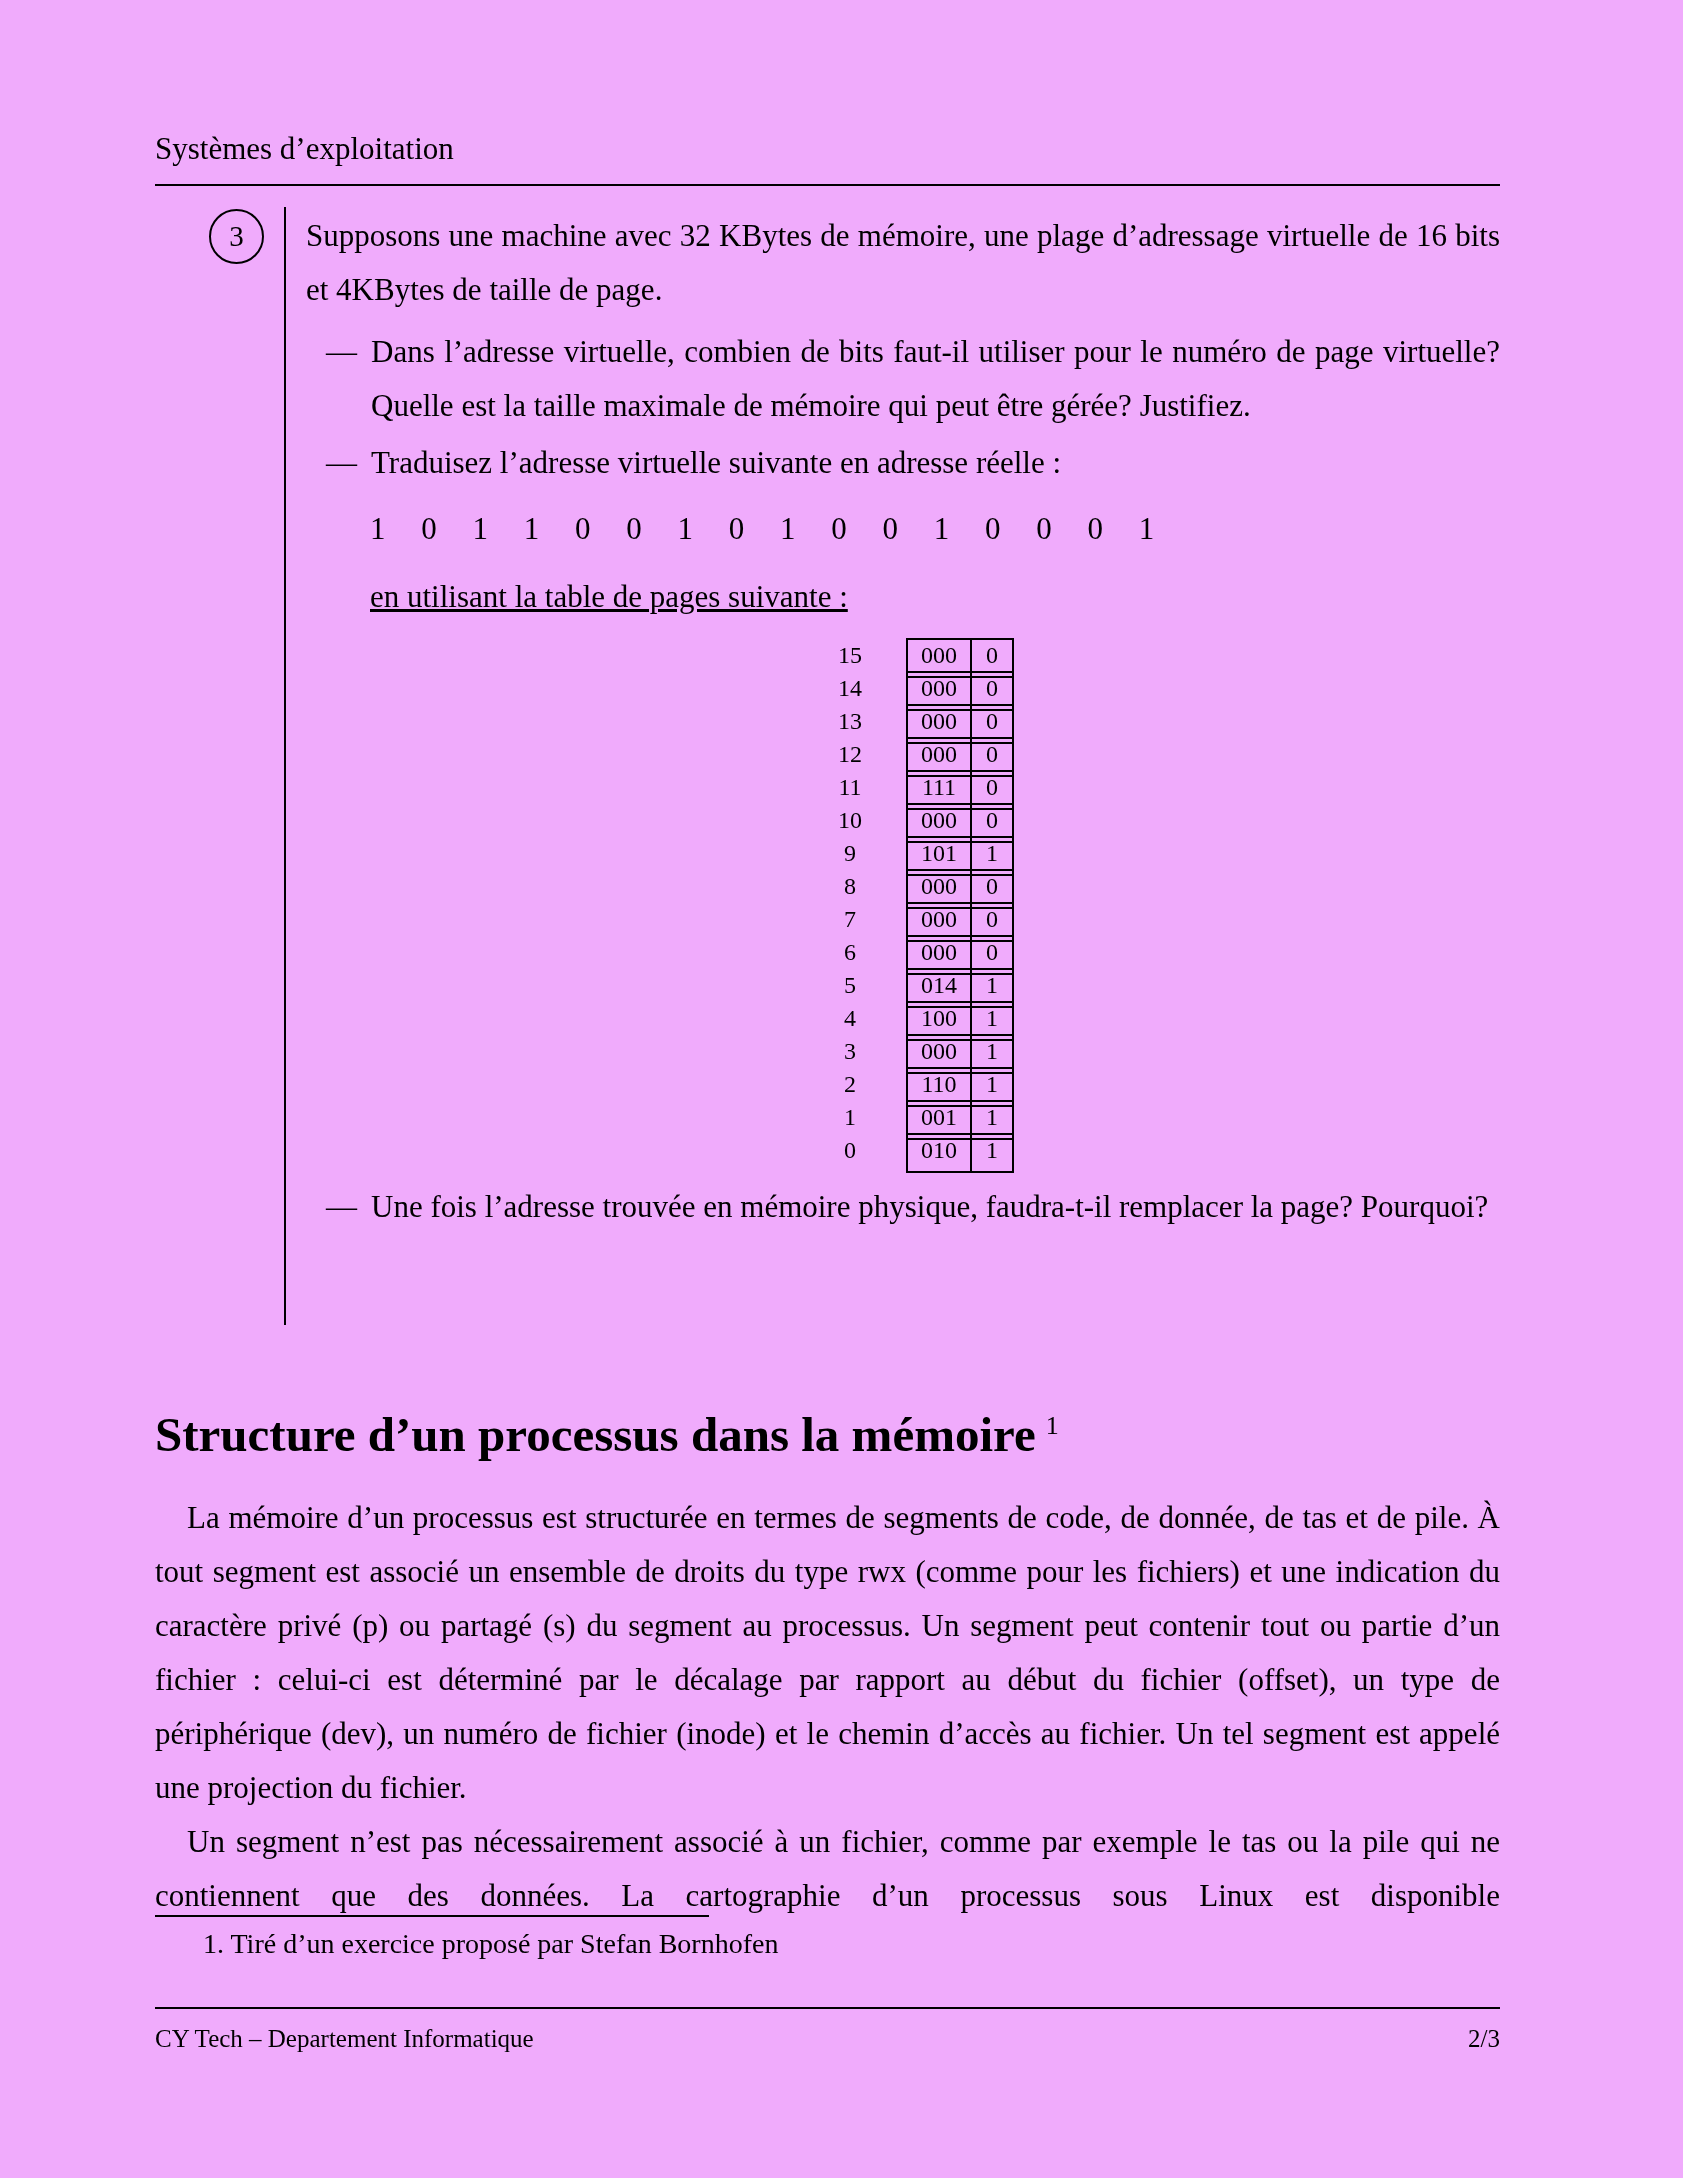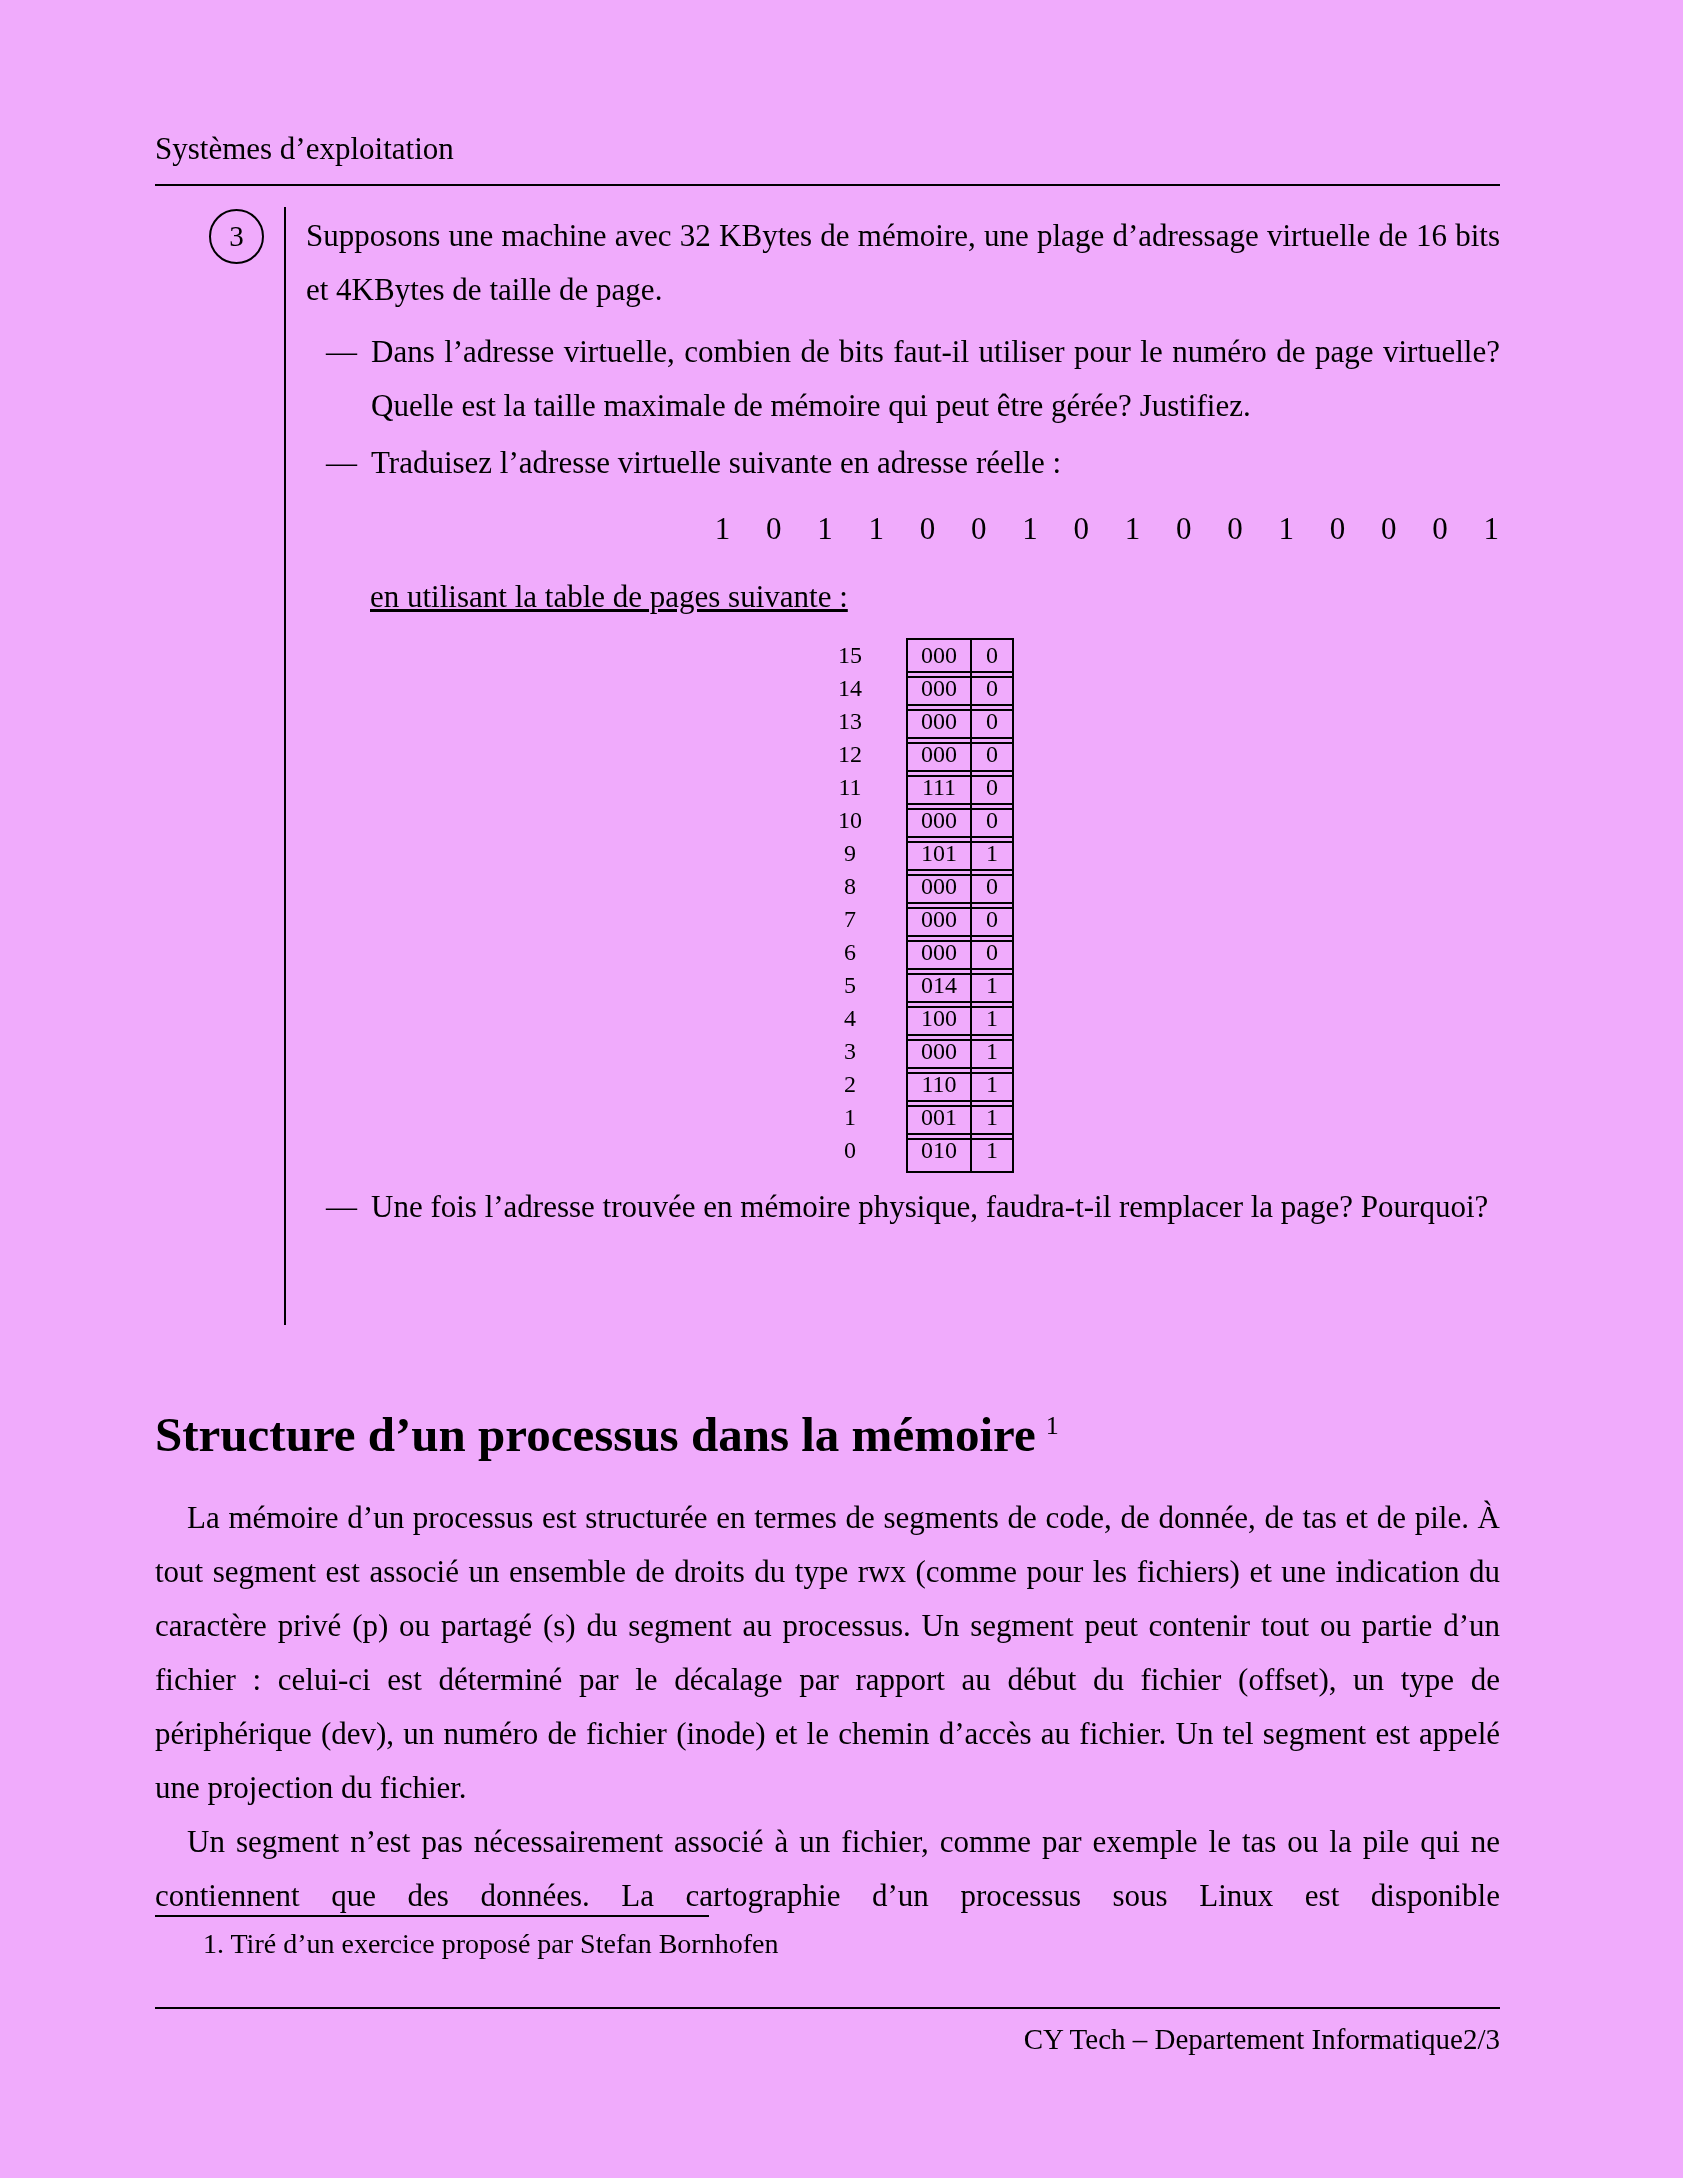--- a/index.html
+++ b/index.html
@@ -76,21 +76,21 @@
   .ex-item .item-text {
     flex: 1;
     text-align: justify;
   }
   .item-1 { margin-top: 8px; }
   .item-2 { margin-top: 3px; }
   .item-3 { margin-top: 12px; }
   .binary-address {
     margin-top: 12px;
     margin-left: 64px;
-    text-align: right;
+    text-align: left;
     word-spacing: 26px;
     letter-spacing: 1px;
   }
   .table-caption {
     margin-top: 14px;
     margin-left: 64px;
     text-decoration: underline;
   }
   
   .page-table {
@@ -158,22 +158,22 @@
   }
   
   .footer-rule {
     margin-top: 46px;
     border: none;
     border-top: 2px solid #000;
   }
   .doc-footer {
     margin-top: 8px;
     display: flex;
-    justify-content: flex-end;
-    font-size: 29px;
+    justify-content: space-between;
+    font-size: 25px;
     line-height: 44px;
   }
 </style>
 </head>
 <body>
 
 <div class="page">
   <div class="content">
 
     <div class="doc-header-title">Systèmes d’exploitation</div>

